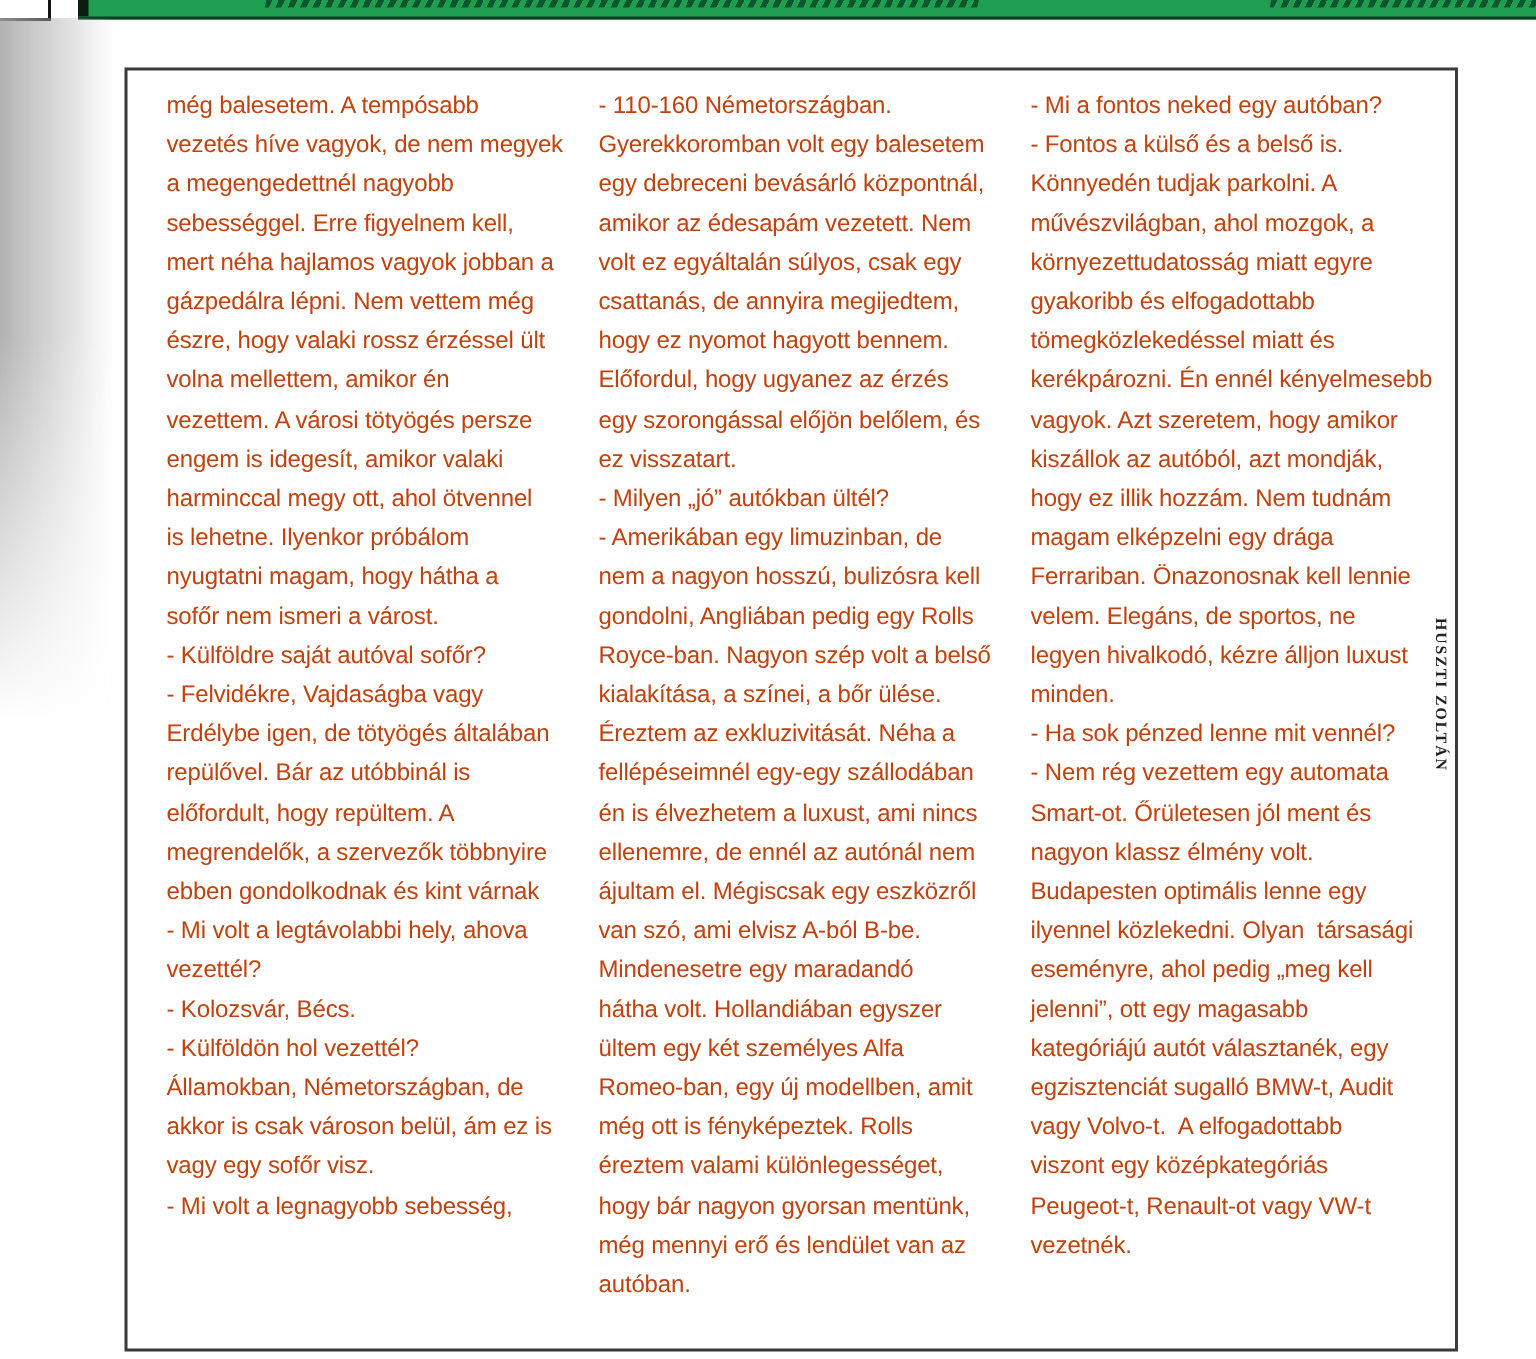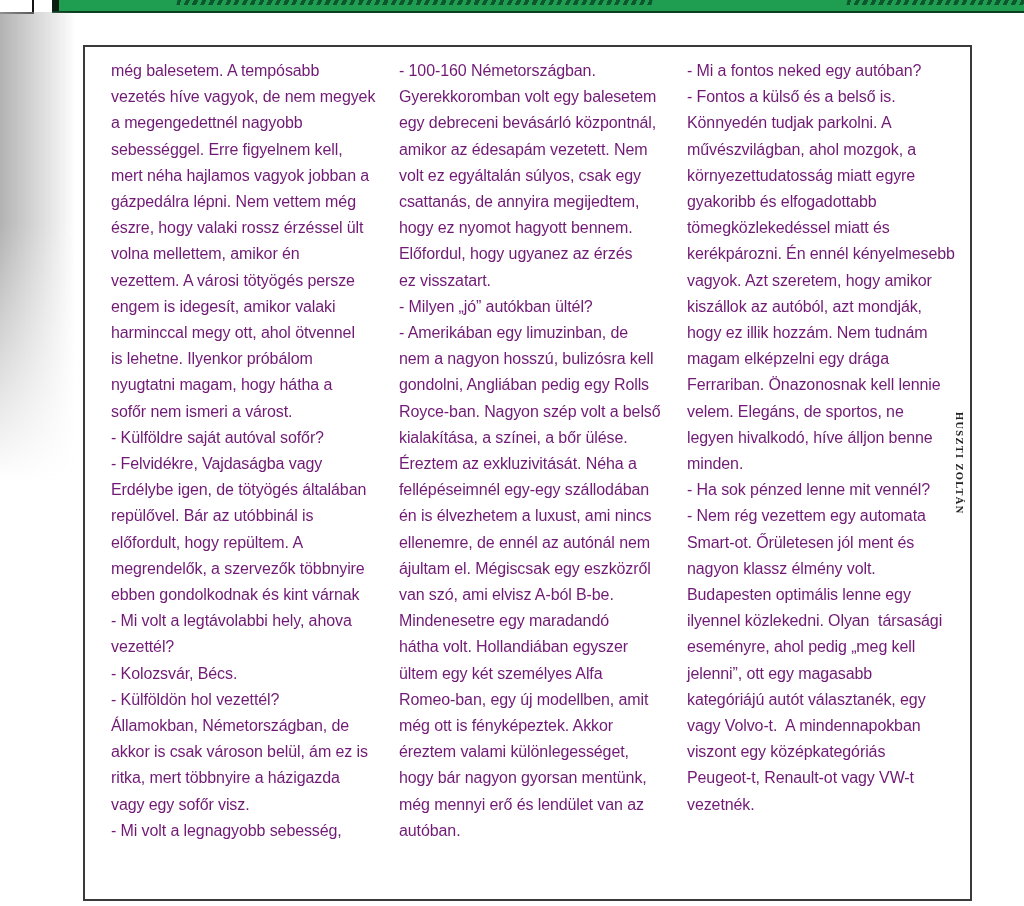--- a/index.html
+++ b/index.html
@@ -62,21 +62,21 @@
     box-sizing: content-box;
   }
   .columns {
     position: absolute;
     left: 26px; top: 11px;
     display: flex;
     gap: 16px;
   }
   .col {
     width: 272px;
-    color: #701a75;
+    color: #c2410c;
     font-size: 16px;
     line-height: 26.2px;
     letter-spacing: -0.1px;
   }
   .col .line { white-space: pre; }
 
   
   .author-vertical {
     position: absolute;
     left: 949px; top: 403px;
@@ -131,83 +131,84 @@
           <div class="line">repülővel. Bár az utóbbinál is</div>
           <div class="line">előfordult, hogy repültem. A</div>
           <div class="line">megrendelők, a szervezők többnyire</div>
           <div class="line">ebben gondolkodnak és kint várnak</div>
           <div class="line">- Mi volt a legtávolabbi hely, ahova</div>
           <div class="line">vezettél?</div>
           <div class="line">- Kolozsvár, Bécs.</div>
           <div class="line">- Külföldön hol vezettél?</div>
           <div class="line">Államokban, Németországban, de</div>
           <div class="line">akkor is csak városon belül, ám ez is</div>
-          <div class="line">ritka, mert többnyire a házigazda</div>
           <div class="line">vagy egy sofőr visz.</div>
           <div class="line">- Mi volt a legnagyobb sebesség,</div>
         </div>
       <div class="col">
-          <div class="line">- 100-160 Németországban.</div>
+          <div class="line">- 110-160 Németországban.</div>
           <div class="line">Gyerekkoromban volt egy balesetem</div>
           <div class="line">egy debreceni bevásárló központnál,</div>
           <div class="line">amikor az édesapám vezetett. Nem</div>
           <div class="line">volt ez egyáltalán súlyos, csak egy</div>
           <div class="line">csattanás, de annyira megijedtem,</div>
           <div class="line">hogy ez nyomot hagyott bennem.</div>
           <div class="line">Előfordul, hogy ugyanez az érzés</div>
+          <div class="line">egy szorongással előjön belőlem, és</div>
           <div class="line">ez visszatart.</div>
           <div class="line">- Milyen „jó” autókban ültél?</div>
           <div class="line">- Amerikában egy limuzinban, de</div>
           <div class="line">nem a nagyon hosszú, bulizósra kell</div>
           <div class="line">gondolni, Angliában pedig egy Rolls</div>
           <div class="line">Royce-ban. Nagyon szép volt a belső</div>
           <div class="line">kialakítása, a színei, a bőr ülése.</div>
           <div class="line">Éreztem az exkluzivitását. Néha a</div>
           <div class="line">fellépéseimnél egy-egy szállodában</div>
           <div class="line">én is élvezhetem a luxust, ami nincs</div>
           <div class="line">ellenemre, de ennél az autónál nem</div>
           <div class="line">ájultam el. Mégiscsak egy eszközről</div>
           <div class="line">van szó, ami elvisz A-ból B-be.</div>
           <div class="line">Mindenesetre egy maradandó</div>
           <div class="line">hátha volt. Hollandiában egyszer</div>
           <div class="line">ültem egy két személyes Alfa</div>
           <div class="line">Romeo-ban, egy új modellben, amit</div>
-          <div class="line">még ott is fényképeztek. Akkor</div>
+          <div class="line">még ott is fényképeztek. Rolls</div>
           <div class="line">éreztem valami különlegességet,</div>
           <div class="line">hogy bár nagyon gyorsan mentünk,</div>
           <div class="line">még mennyi erő és lendület van az</div>
           <div class="line">autóban.</div>
         </div>
       <div class="col">
           <div class="line">- Mi a fontos neked egy autóban?</div>
           <div class="line">- Fontos a külső és a belső is.</div>
           <div class="line">Könnyedén tudjak parkolni. A</div>
           <div class="line">művészvilágban, ahol mozgok, a</div>
           <div class="line">környezettudatosság miatt egyre</div>
           <div class="line">gyakoribb és elfogadottabb</div>
           <div class="line">tömegközlekedéssel miatt és</div>
           <div class="line">kerékpározni. Én ennél kényelmesebb</div>
           <div class="line">vagyok. Azt szeretem, hogy amikor</div>
           <div class="line">kiszállok az autóból, azt mondják,</div>
           <div class="line">hogy ez illik hozzám. Nem tudnám</div>
           <div class="line">magam elképzelni egy drága</div>
           <div class="line">Ferrariban. Önazonosnak kell lennie</div>
           <div class="line">velem. Elegáns, de sportos, ne</div>
-          <div class="line">legyen hivalkodó, híve álljon benne</div>
+          <div class="line">legyen hivalkodó, kézre álljon luxust</div>
           <div class="line">minden.</div>
           <div class="line">- Ha sok pénzed lenne mit vennél?</div>
           <div class="line">- Nem rég vezettem egy automata</div>
           <div class="line">Smart-ot. Őrületesen jól ment és</div>
           <div class="line">nagyon klassz élmény volt.</div>
           <div class="line">Budapesten optimális lenne egy</div>
           <div class="line">ilyennel közlekedni. Olyan  társasági</div>
           <div class="line">eseményre, ahol pedig „meg kell</div>
           <div class="line">jelenni”, ott egy magasabb</div>
           <div class="line">kategóriájú autót választanék, egy</div>
-          <div class="line">vagy Volvo-t.  A mindennapokban</div>
+          <div class="line">egzisztenciát sugalló BMW-t, Audit</div>
+          <div class="line">vagy Volvo-t.  A elfogadottabb</div>
           <div class="line">viszont egy középkategóriás</div>
           <div class="line">Peugeot-t, Renault-ot vagy VW-t</div>
           <div class="line">vezetnék.</div>
         </div>
     </div>
   </div>
 
   <div class="author-vertical">HUSZTI  ZOLTÁN</div>
 
 </div>

